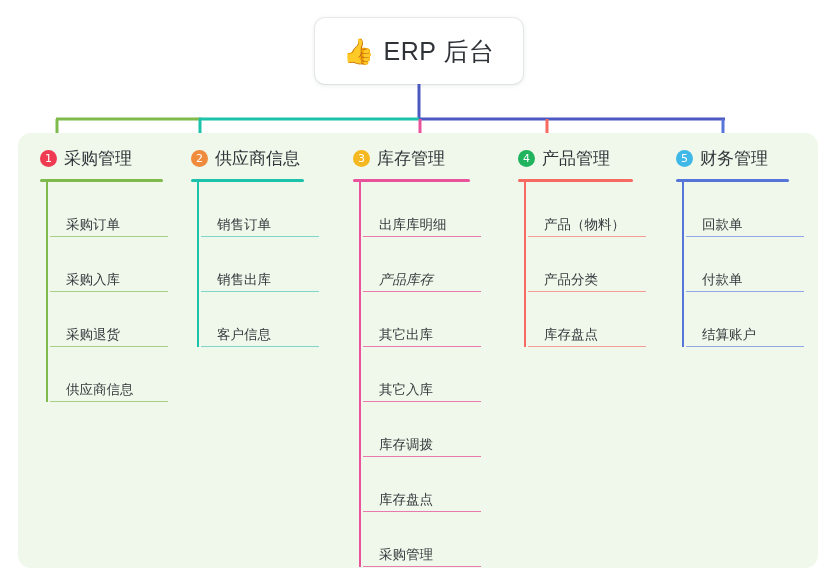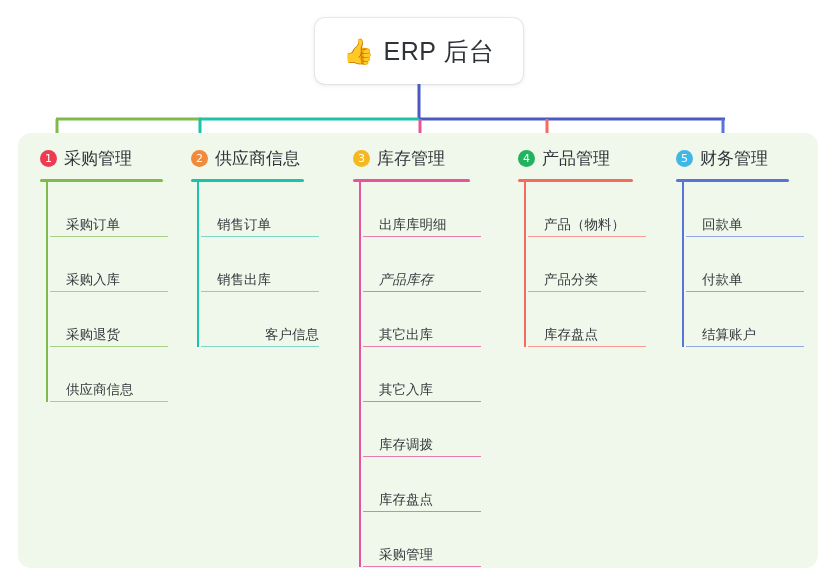--- a/index.html
+++ b/index.html
@@ -206,21 +206,21 @@
         <span class="col-title">供应商信息</span>
       </div>
       <div class="head-rule hr-1" style="background: rgb(28, 195, 170);"></div>
       <div class="items" style="border-left-color: rgb(28, 195, 170);">
         <div class="item" style="border-bottom-color: rgb(127, 213, 200);">
             <span class="item-label">销售订单</span>
           </div>
         <div class="item" style="border-bottom-color: rgb(127, 213, 200);">
             <span class="item-label">销售出库</span>
           </div>
-        <div class="item" style="border-bottom-color: rgb(127, 213, 200); justify-content: flex-end;">
+        <div class="item" style="border-bottom-color: rgb(127, 213, 200);">
             <span class="item-label">客户信息</span>
           </div>
       </div>
     </div>
 
     <div class="column col-2">
       <div class="col-head">
         <span class="badge" style="background: rgb(245, 184, 32);">3</span>
         <span class="col-title">库存管理</span>
       </div>

